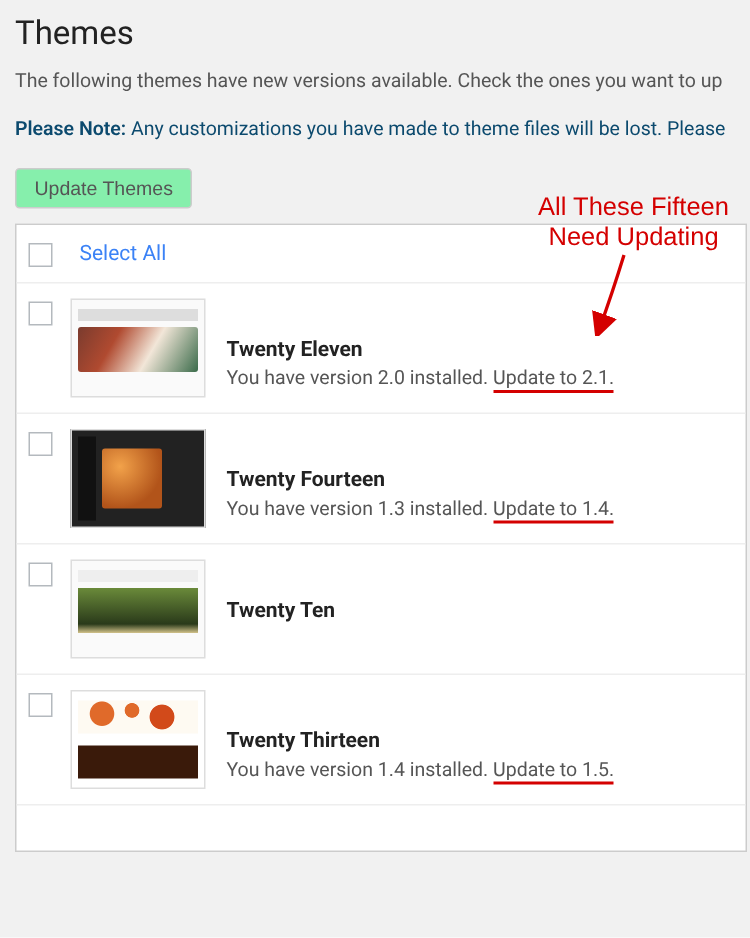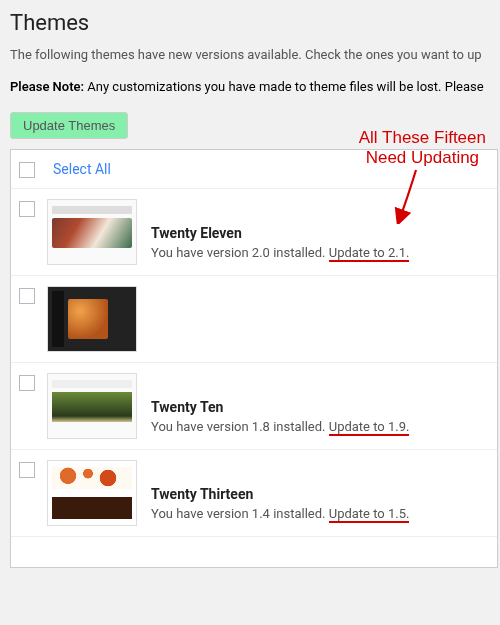--- a/index.html
+++ b/index.html
@@ -14,21 +14,21 @@
     position: relative;
   }
   .page { padding: 10px 0 0 10px; }
   h2 {
     font-size: 22px;
     font-weight: 400;
     color: #222;
     margin-bottom: 10px;
   }
   .intro { color: #555; margin-bottom: 12px; line-height: 1.5; }
-  .note { color: #000000; margin-bottom: 16px; line-height: 1.5; }
+  .note { color: #0c4a6e; margin-bottom: 16px; line-height: 1.5; }
   .note b { font-weight: 600; }
   .btn {
     display: inline-block;
     background: #86efac;
     border: 1px solid #ccc;
     color: #555;
     padding: 5px 12px;
     font-size: 13px;
     border-radius: 3px;
     cursor: pointer;
@@ -196,32 +196,35 @@
         </div>
       </div>
     </div>
 
 
     <div class="row">
       <div class="chk">
           <input type="checkbox" style="">
         </div>
       <div class="thumb t-fourteen"></div>
+      <div class="theme-info">
+        <div class="theme-name">Twenty Fourteen</div>
+        <div class="theme-meta">
+          <span>You have version 1.3 installed. </span><span class="underline">Update to 1.4.</span>
+        </div>
+      </div>
     </div>
 
     <div class="row">
       <div class="chk">
           <input type="checkbox" style="">
         </div>
       <div class="thumb t-ten"></div>
       <div class="theme-info">
         <div class="theme-name">Twenty Ten</div>
-        <div class="theme-meta">
-          <span>You have version 1.8 installed. </span><span class="underline">Update to 1.9.</span>
-        </div>
       </div>
     </div>
 
     <div class="row">
       <div class="chk">
           <input type="checkbox" style="">
         </div>
       <div class="thumb t-thirteen"></div>
       <div class="theme-info">
         <div class="theme-name">Twenty Thirteen</div>

